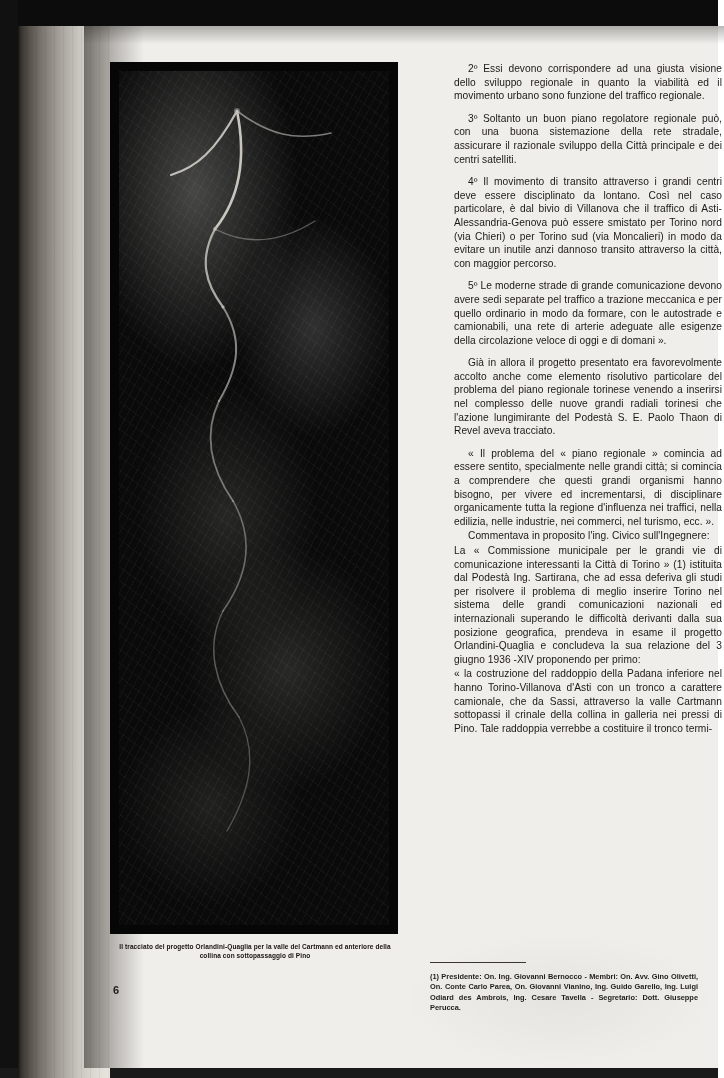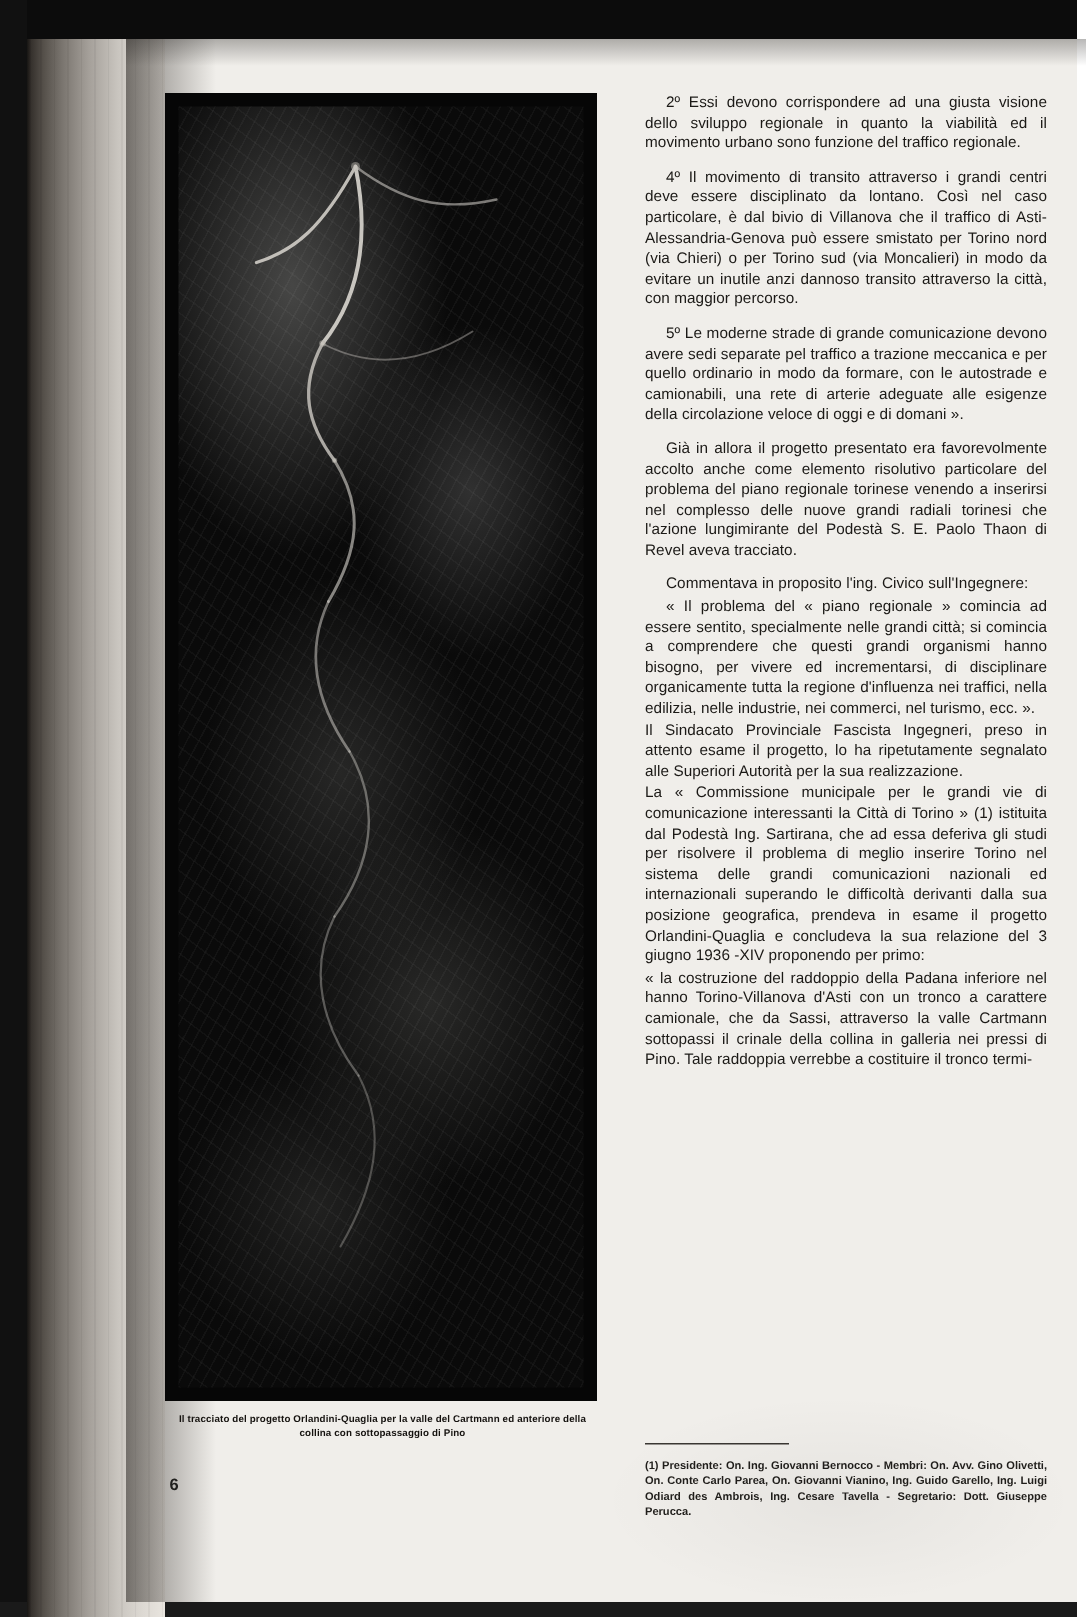--- a/index.html
+++ b/index.html
@@ -143,21 +143,21 @@
     left: 113px;
     top: 984px;
     font-size: 11px;
     color: #20201e;
     font-weight: bold;
   }
 
   
   .col {
     position: absolute;
-    left: 430px;
+    left: 454px;
     top: 62px;
     width: 268px;
   }
   .col p {
     margin: 0 0 9px 0;
     font-size: 10.2px;
     line-height: 13.6px;
     color: #1b1916;
     text-align: justify;
     letter-spacing: .05px;
@@ -243,26 +243,26 @@
       </svg>
     </div>
   </div>
 
   <div class="plate-caption">Il tracciato del progetto Orlandini-Quaglia per la valle del Cartmann ed anteriore della collina con sottopassaggio di Pino</div>
 
   <div class="folio">6</div>
 
   <div class="col">
     <p class="indent">2º Essi devono corrispondere ad una giusta visione dello sviluppo regionale in quanto la viabilità ed il movimento urbano sono funzione del traffico regionale.</p>
+    <p class="indent">3º Soltanto un buon piano regolatore regionale può, con una buona sistemazione della rete stradale, assicurare il razionale sviluppo della Città principale e dei centri satelliti.</p>
     <p class="indent">4º Il movimento di transito attraverso i grandi centri deve essere disciplinato da lontano. Così nel caso particolare, è dal bivio di Villanova che il traffico di Asti-Alessandria-Genova può essere smistato per Torino nord (via Chieri) o per Torino sud (via Moncalieri) in modo da evitare un inutile anzi dannoso transito attraverso la città, con maggior percorso.</p>
     <p class="indent">5º Le moderne strade di grande comunicazione devono avere sedi separate pel traffico a trazione meccanica e per quello ordinario in modo da formare, con le autostrade e camionabili, una rete di arterie adeguate alle esigenze della circolazione veloce di oggi e di domani ».</p>
     <p class="indent">Già in allora il progetto presentato era favorevolmente accolto anche come elemento risolutivo particolare del problema del piano regionale torinese venendo a inserirsi nel complesso delle nuove grandi radiali torinesi che l'azione lungimirante del Podestà S. E. Paolo Thaon di Revel aveva tracciato.</p>
+    <p class="indent tight">« Il problema del « piano regionale » comincia ad essere sentito, specialmente nelle grandi città; si comincia a comprendere che questi grandi organismi hanno bisogno, per vivere ed incrementarsi, di disciplinare organicamente tutta la regione d'influenza nei traffici, nella edilizia, nelle industrie, nei commerci, nel turismo, ecc. ».</p>
     <p class="indent tight">Commentava in proposito l'ing. Civico sull'Ingegnere:</p>
-    <p class="indent tight">« Il problema del « piano regionale » comincia ad essere sentito, specialmente nelle grandi città; si comincia a comprendere che questi grandi organismi hanno bisogno, per vivere ed incrementarsi, di disciplinare organicamente tutta la regione d'influenza nei traffici, nella edilizia, nelle industrie, nei commerci, nel turismo, ecc. ».</p>
-    <p class="tight">Il Sindacato Provinciale Fascista Ingegneri, preso in attento esame il progetto, lo ha ripetutamente segnalato alle Superiori Autorità per la sua realizzazione.</p>
     <p class="tight">La « Commissione municipale per le grandi vie di comunicazione interessanti la Città di Torino » (1) istituita dal Podestà Ing. Sartirana, che ad essa deferiva gli studi per risolvere il problema di meglio inserire Torino nel sistema delle grandi comunicazioni nazionali ed internazionali superando le difficoltà derivanti dalla sua posizione geografica, prendeva in esame il progetto Orlandini-Quaglia e concludeva la sua relazione del 3 giugno 1936 -XIV proponendo per primo:</p>
     <p class="tight">« la costruzione del raddoppio della Padana inferiore nel hanno Torino-Villanova d'Asti con un tronco a carattere camionale, che da Sassi, attraverso la valle Cartmann sottopassi il crinale della collina in galleria nei pressi di Pino. Tale raddoppia verrebbe a costituire il tronco termi-</p>
   </div>
 
   <div class="rule"></div>
   <div class="footnote">(1) Presidente: On. Ing. Giovanni Bernocco - Membri: On. Avv. Gino Olivetti, On. Conte Carlo Parea, On. Giovanni Vianino, Ing. Guido Garello, Ing. Luigi Odiard des Ambrois, Ing. Cesare Tavella - Segretario: Dott. Giuseppe Perucca.</div>
 
   <div class="blotch-b"></div>
 </div>
 

